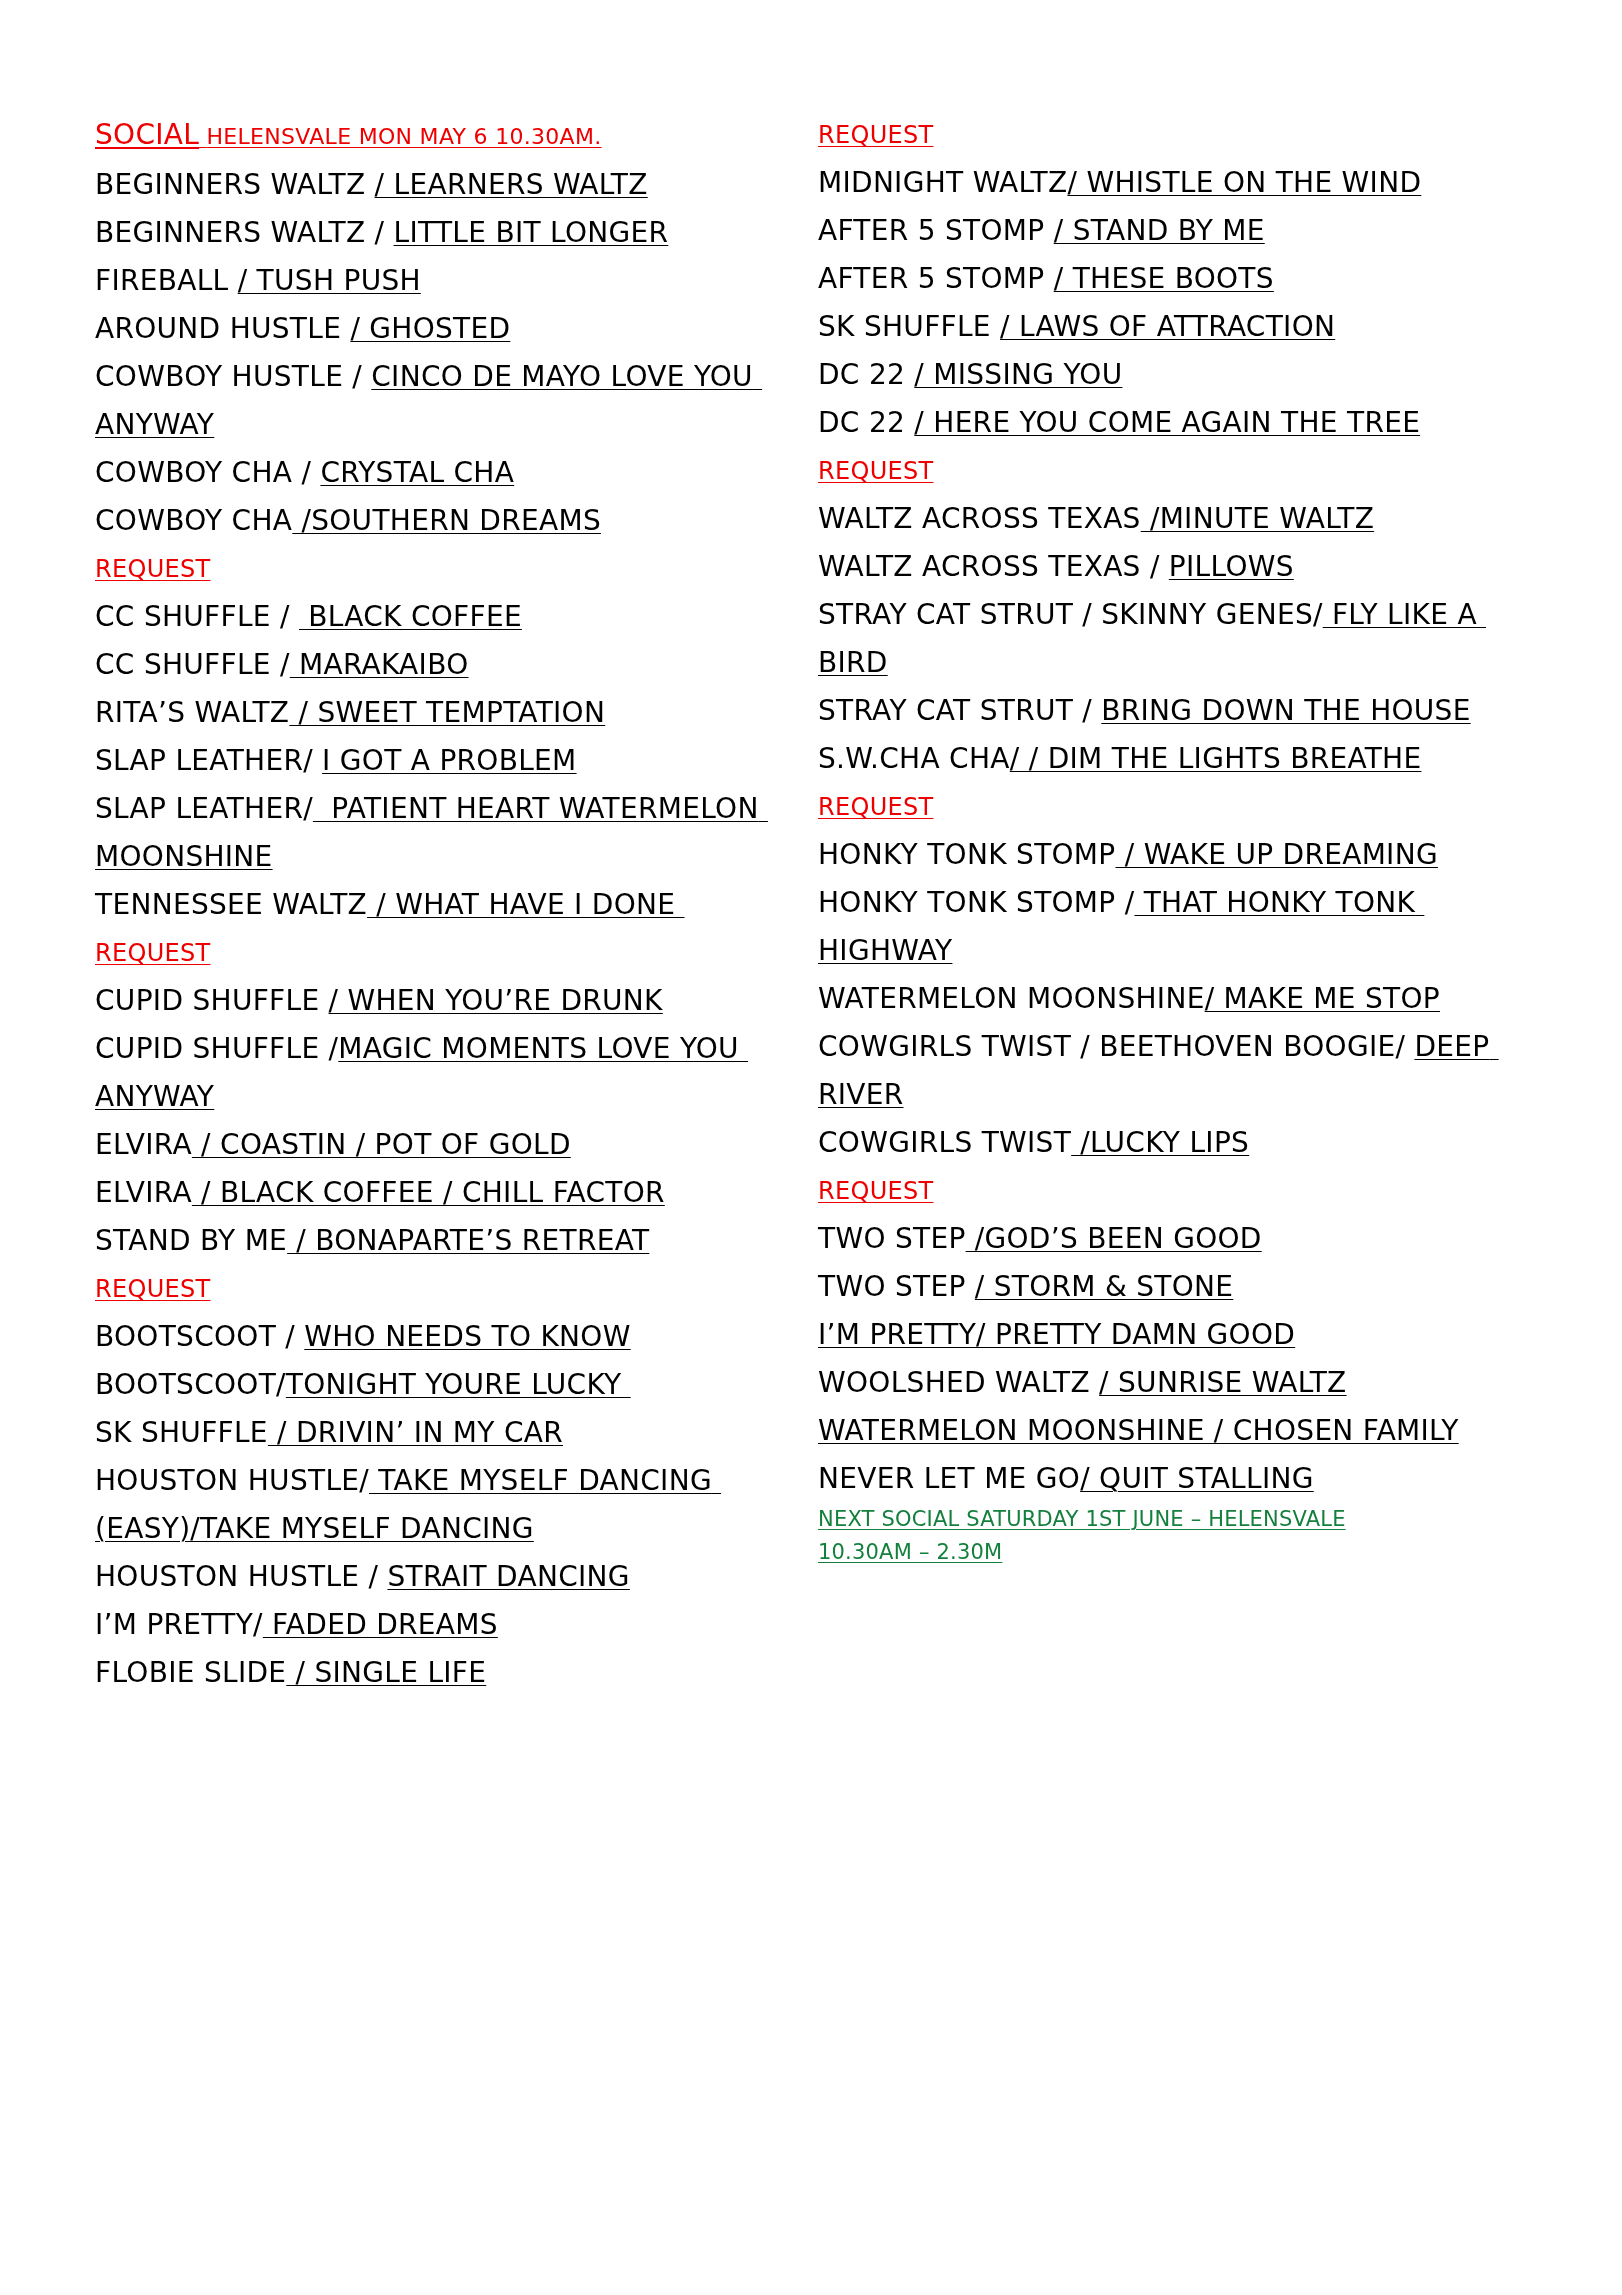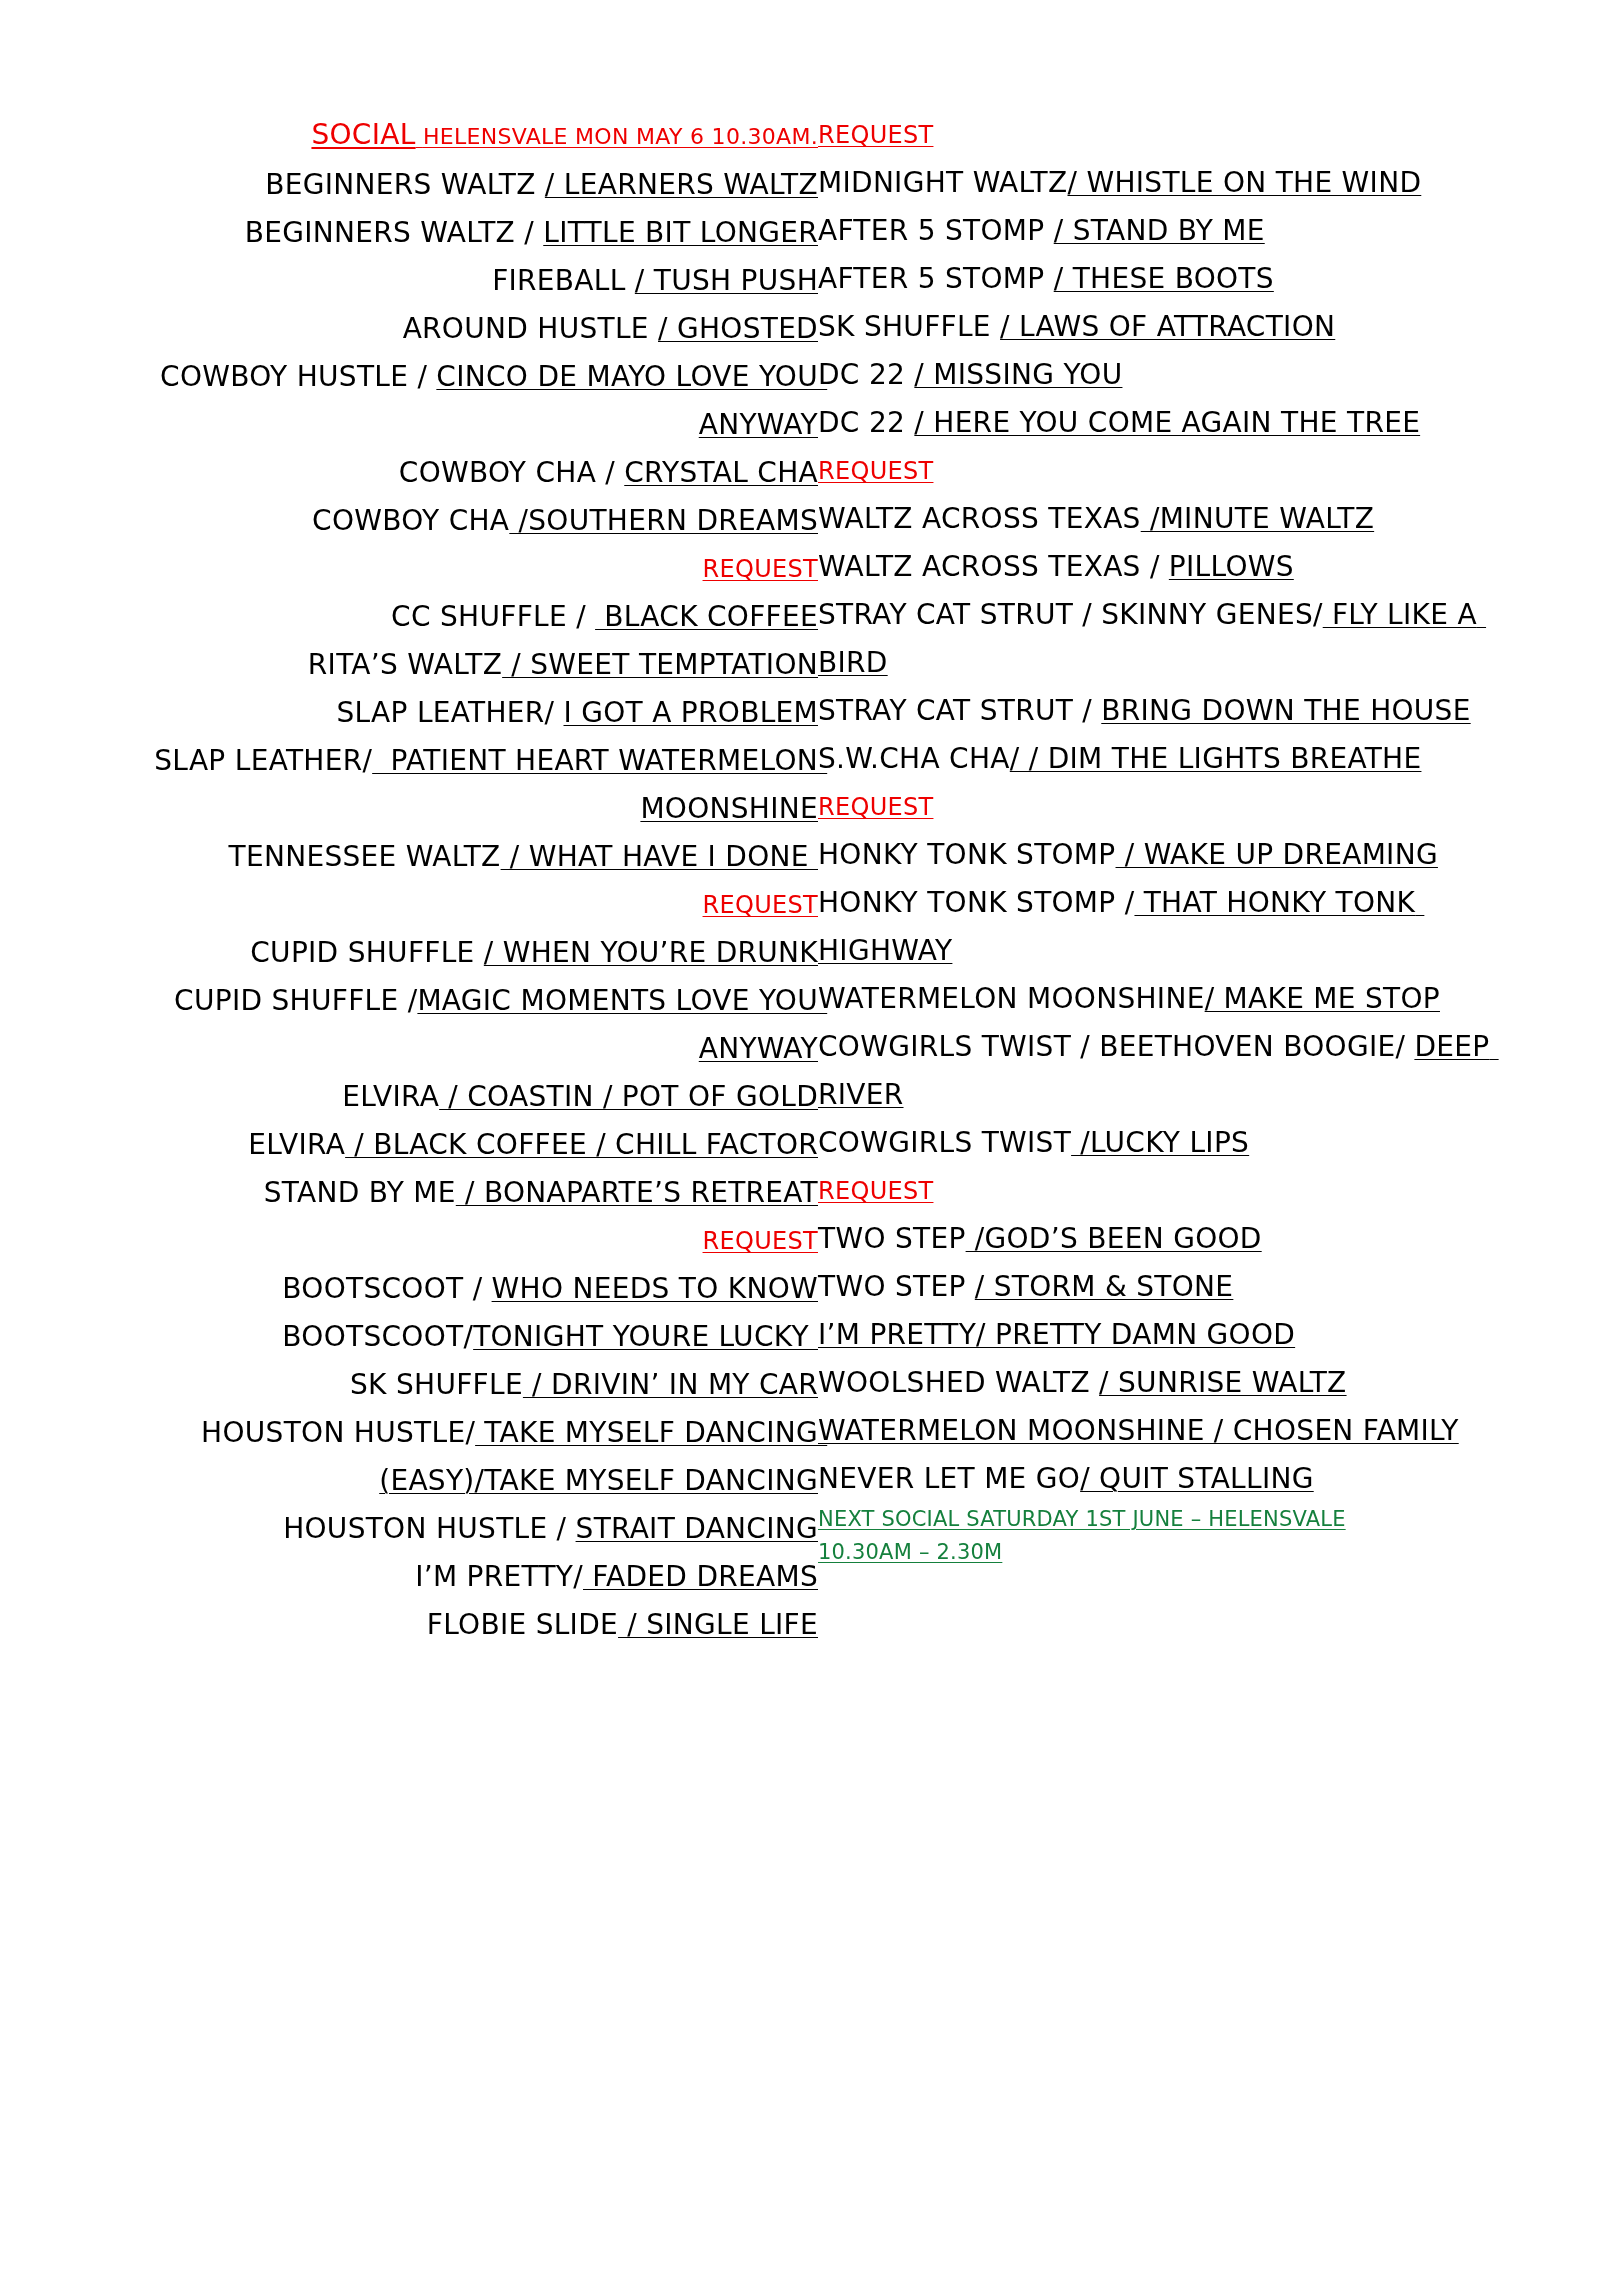--- a/index.html
+++ b/index.html
@@ -22,21 +22,20 @@
   }
   .columns {
     display: flex;
     flex-direction: row;
     align-items: flex-start;
     gap: 0px;
   }
   .col {
     width: 723px;
     flex: 0 0 auto;
-    text-align: right;
   }
   .col-right {
     width: 726px;
     flex: 0 0 auto;
   }
   .line {
     font-size: 28px;
     line-height: 48px;
     letter-spacing: 0.3px;
     white-space: pre-wrap;
@@ -104,20 +103,21 @@
       <div>
           <div class="line"><span>BEGINNERS WALTZ </span><span class="u">/ LEARNERS WALTZ</span></div>
           <div class="line"><span>BEGINNERS WALTZ / </span><span class="u">LITTLE BIT LONGER</span></div>
           <div class="line"><span>FIREBALL </span><span class="u">/ TUSH PUSH</span></div>
           <div class="line it"><span>AROUND HUSTLE </span><span class="u">/ GHOSTED</span></div>
           <div class="line it"><span>COWBOY HUSTLE / </span><span class="u">CINCO DE MAYO LOVE YOU ANYWAY</span></div>
           <div class="line it"><span>COWBOY CHA / </span><span class="u">CRYSTAL CHA</span></div>
           <div class="line it"><span>COWBOY CHA</span><span class="u"> /SOUTHERN DREAMS</span></div>
           <div class="req"><span class="u">REQUEST</span></div>
           <div class="line"><span>CC SHUFFLE / </span><span class="u"> BLACK COFFEE</span></div>
+          <div class="line"><span>CC SHUFFLE /</span><span class="u"> MARAKAIBO</span></div>
           <div class="line"><span>RITA’S WALTZ</span><span class="u"> / SWEET TEMPTATION</span></div>
           <div class="line"><span>SLAP LEATHER/ </span><span class="u">I GOT A PROBLEM</span></div>
           <div class="line"><span>SLAP LEATHER/</span><span class="u">  PATIENT HEART WATERMELON MOONSHINE</span></div>
           <div class="line"><span>TENNESSEE WALTZ</span><span class="u"> / WHAT HAVE I DONE </span></div>
           <div class="req"><span class="u">REQUEST</span></div>
           <div class="line"><span>CUPID SHUFFLE </span><span class="u">/ WHEN YOU’RE DRUNK</span></div>
           <div class="line it"><span>CUPID SHUFFLE /</span><span class="u">MAGIC MOMENTS LOVE YOU ANYWAY</span></div>
           <div class="line it"><span>ELVIRA</span><span class="u"> / COASTIN / POT OF GOLD</span></div>
           <div class="line it"><span>ELVIRA</span><span class="u"> / BLACK COFFEE / CHILL FACTOR</span></div>
           <div class="line"><span>STAND BY ME</span><span class="u"> / BONAPARTE’S RETREAT</span></div>

